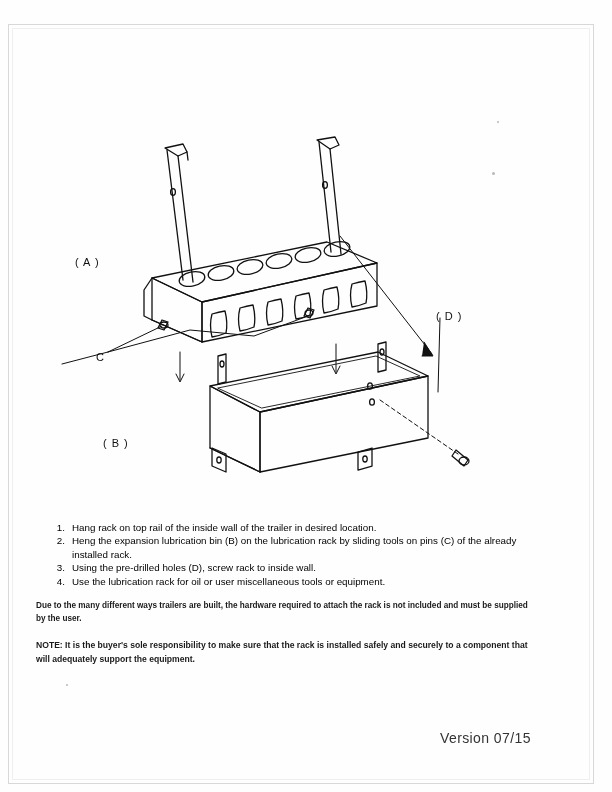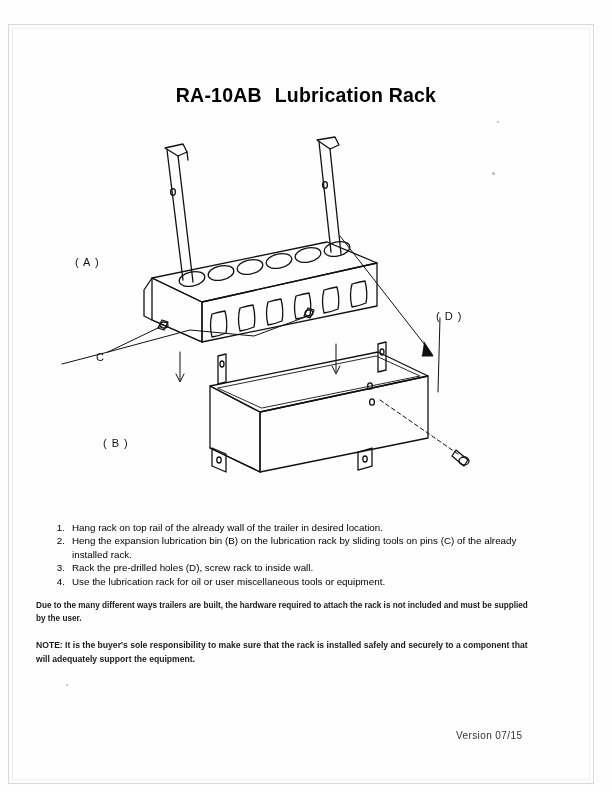--- a/index.html
+++ b/index.html
@@ -109,47 +109,43 @@
     font-weight: bold;
     color: #1a1a1a;
   }
   .para-hardware { top: 600px; }
   .para-liability { top: 638px; font-size: 8.6px; line-height: 14px;}
 
   .version {
     position: absolute;
     left: 440px;
     top: 730px;
-    font-size: 10px;
+    font-size: 14px;
     color: #333;
     letter-spacing: 0.4px;
-    margin-left: 16px;
   }
 
   .speck {
     position: absolute;
     background: #b9b9b9;
     border-radius: 50%;
   }
 </style>
 </head>
 <body>
 
 <div class="page">
 
   <div class="scan-frame"></div>
   <div class="scan-frame inner"></div>
 
   <div class="speck" style="left:492px; top:172px; width:3px; height:3px;"></div>
   <div class="speck" style="left:497px; top:121px; width:2px; height:2px;"></div>
   <div class="speck" style="left:66px; top:684px; width:2px; height:2px;"></div>
 
-  <div class="title">
-    <span>RA-10AB</span><span class="gap"></span><span>Lubrication Rack</span>
-  </div>
 
   <div class="figure">
     <svg width="530" height="380" viewBox="0 0 530 380" xmlns="http://www.w3.org/2000/svg">
       <g fill="none" stroke="#111" stroke-width="1.3" stroke-linejoin="round" stroke-linecap="round">
 
         <path d="M125 18 L143 14 L147 22 L138 26 Z"></path>
         <path d="M127 20 L143 150"></path>
         <path d="M138 26 L153 152"></path>
         <path d="M147 22 L148 30"></path>
 
@@ -230,29 +226,29 @@
   </div>
 
   <div class="label label-a">( A )</div>
   <div class="label label-b">( B )</div>
   <div class="label label-c">C</div>
   <div class="label label-d">( D )</div>
 
   <div class="steps">
     <div class="step">
       <div class="step-num">1.</div>
-      <div class="step-text">Hang rack on top rail of the already wall of the trailer in desired location.</div>
+      <div class="step-text">Hang rack on top rail of the inside wall of the trailer in desired location.</div>
     </div>
     <div class="step">
       <div class="step-num">2.</div>
       <div class="step-text">Heng the expansion lubrication bin (B) on the lubrication rack by sliding tools on pins (C) of the already installed rack.</div>
     </div>
     <div class="step">
       <div class="step-num">3.</div>
-      <div class="step-text">Rack the pre-drilled holes (D), screw rack to inside wall.</div>
+      <div class="step-text">Using the pre-drilled holes (D), screw rack to inside wall.</div>
     </div>
     <div class="step">
       <div class="step-num">4.</div>
       <div class="step-text">Use the lubrication rack for oil or user miscellaneous tools or equipment.</div>
     </div>
   </div>
 
   <div class="para-note para-liability">NOTE: It is the buyer's sole responsibility to make sure that the rack is installed safely and securely to a component that will adequately support the equipment.</div>
   <div class="para-note para-hardware">Due to the many different ways trailers are built, the hardware required to attach the rack is not included and must be supplied by the user.</div>
 

